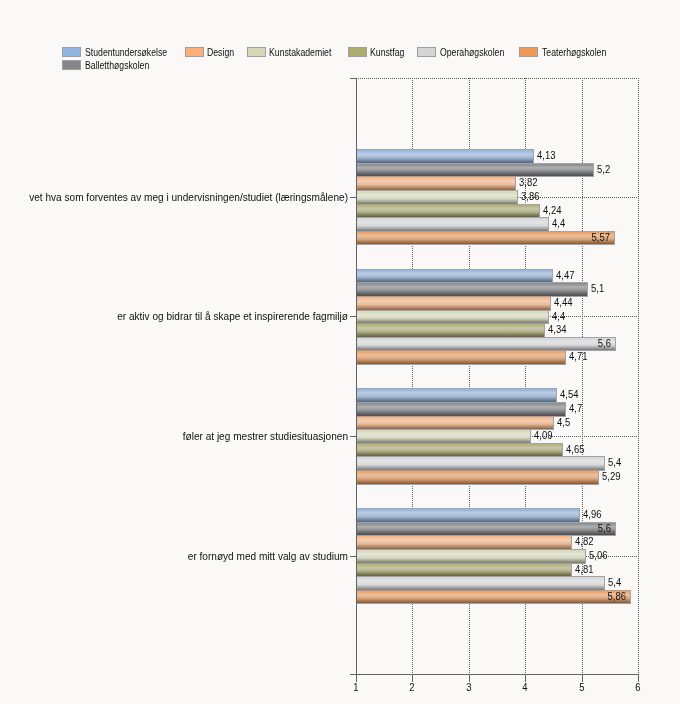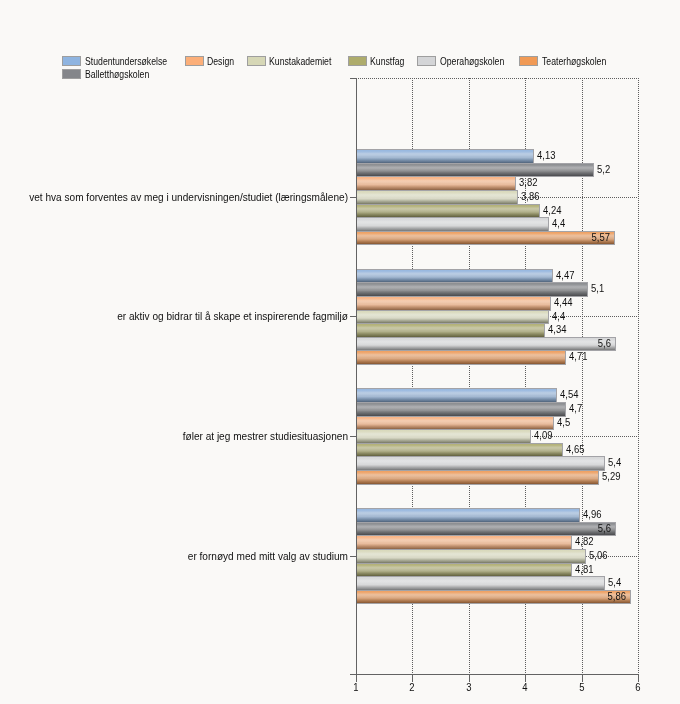--- a/index.html
+++ b/index.html
@@ -2,21 +2,21 @@
 <html><head>
 <meta charset="utf-8">
 <title>Bar chart</title>
 <style>
   html,body{margin:0;padding:0;}
   body{width:680px;height:704px;background:#FAF9F7;overflow:hidden;
        font-family:"Liberation Sans",sans-serif;color:#101010;}
   #chart{position:relative;width:680px;height:704px;}
 
   
-  .legend{position:absolute;left:0;top:0;width:616px;height:78px;margin-top:9px;}
+  .legend{position:absolute;left:0;top:0;width:616px;height:78px;}
   .lgitem{position:absolute;height:10px;white-space:nowrap;}
   .lgsw{position:absolute;left:0;top:0;width:19px;height:10px;
         border:1px solid #9e9e9e;box-sizing:border-box;}
   .lgtx{position:absolute;left:22.5px;top:-1.5px;font-size:11px;line-height:13px;
         transform:scaleX(.79);transform-origin:0 50%;}
 
   
   .plot{position:absolute;left:356px;top:78px;width:282px;height:596px;}
   .ax-left{position:absolute;left:0;top:0;width:1px;height:597px;background:#636363;z-index:5;}
   .ax-bottom{position:absolute;left:0;top:596px;width:283px;height:1px;background:#636363;z-index:5;}

